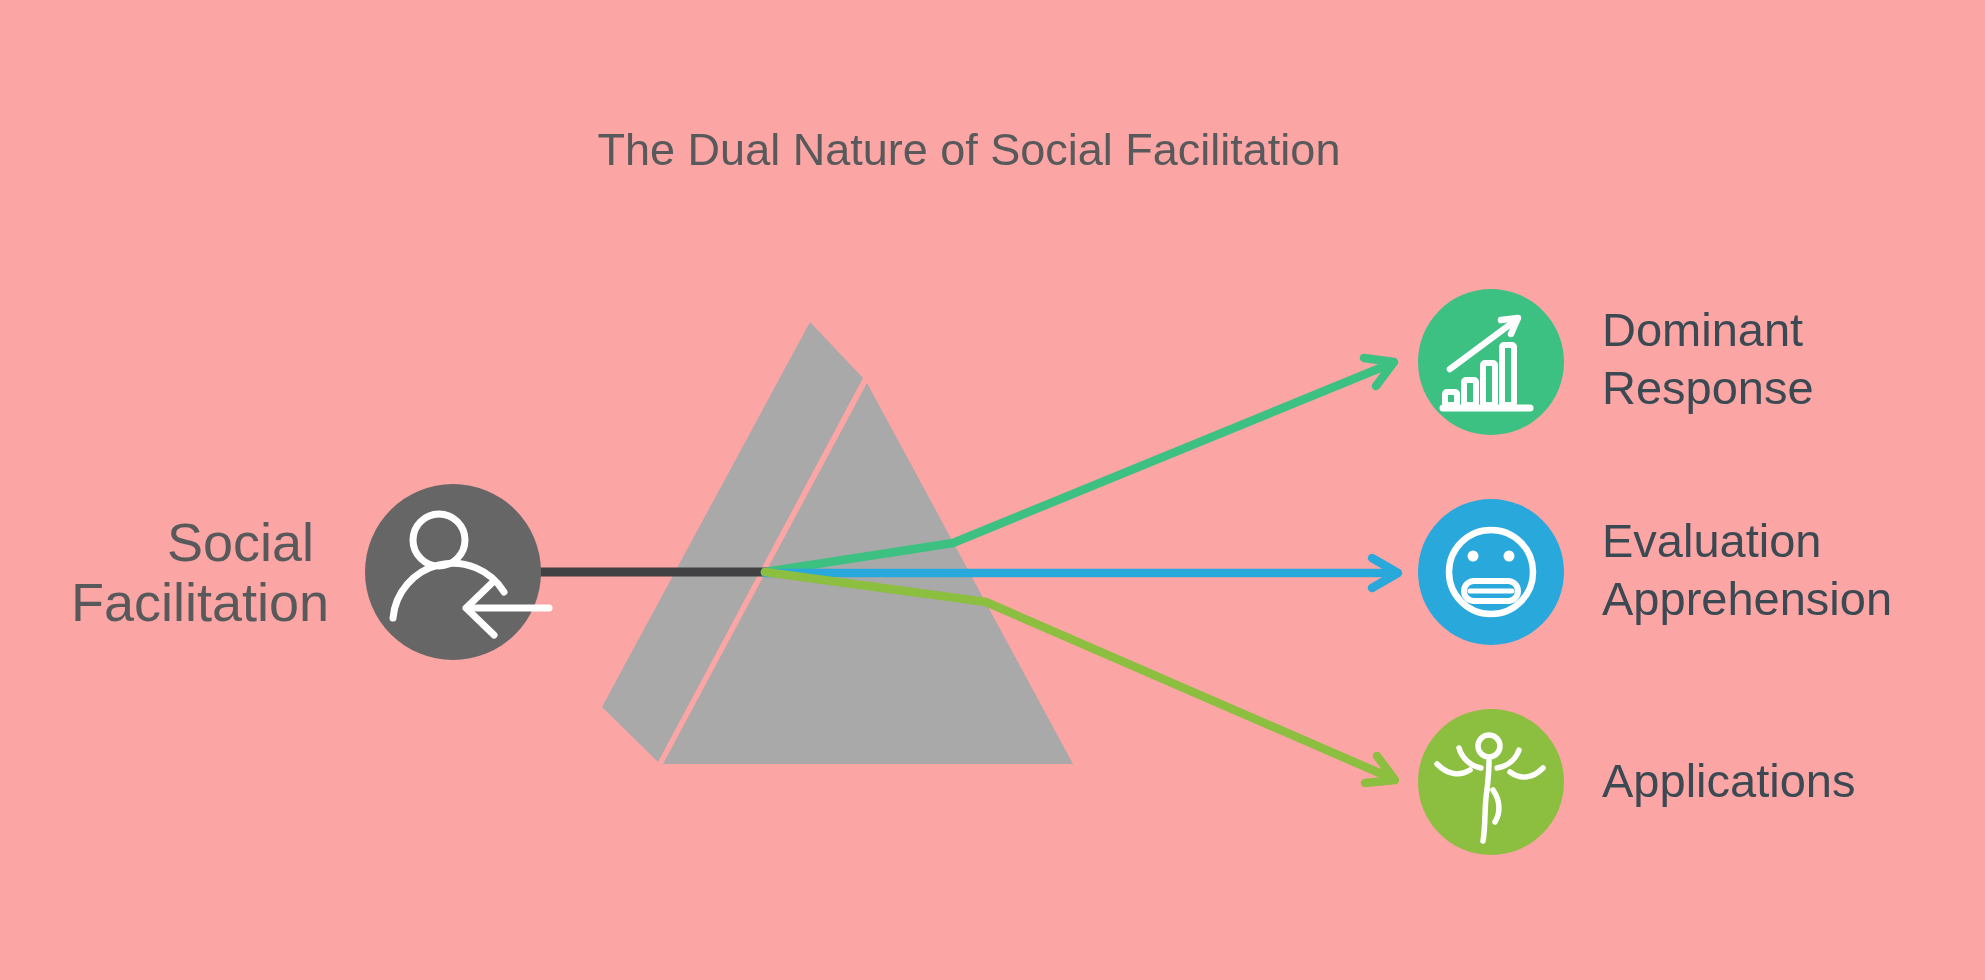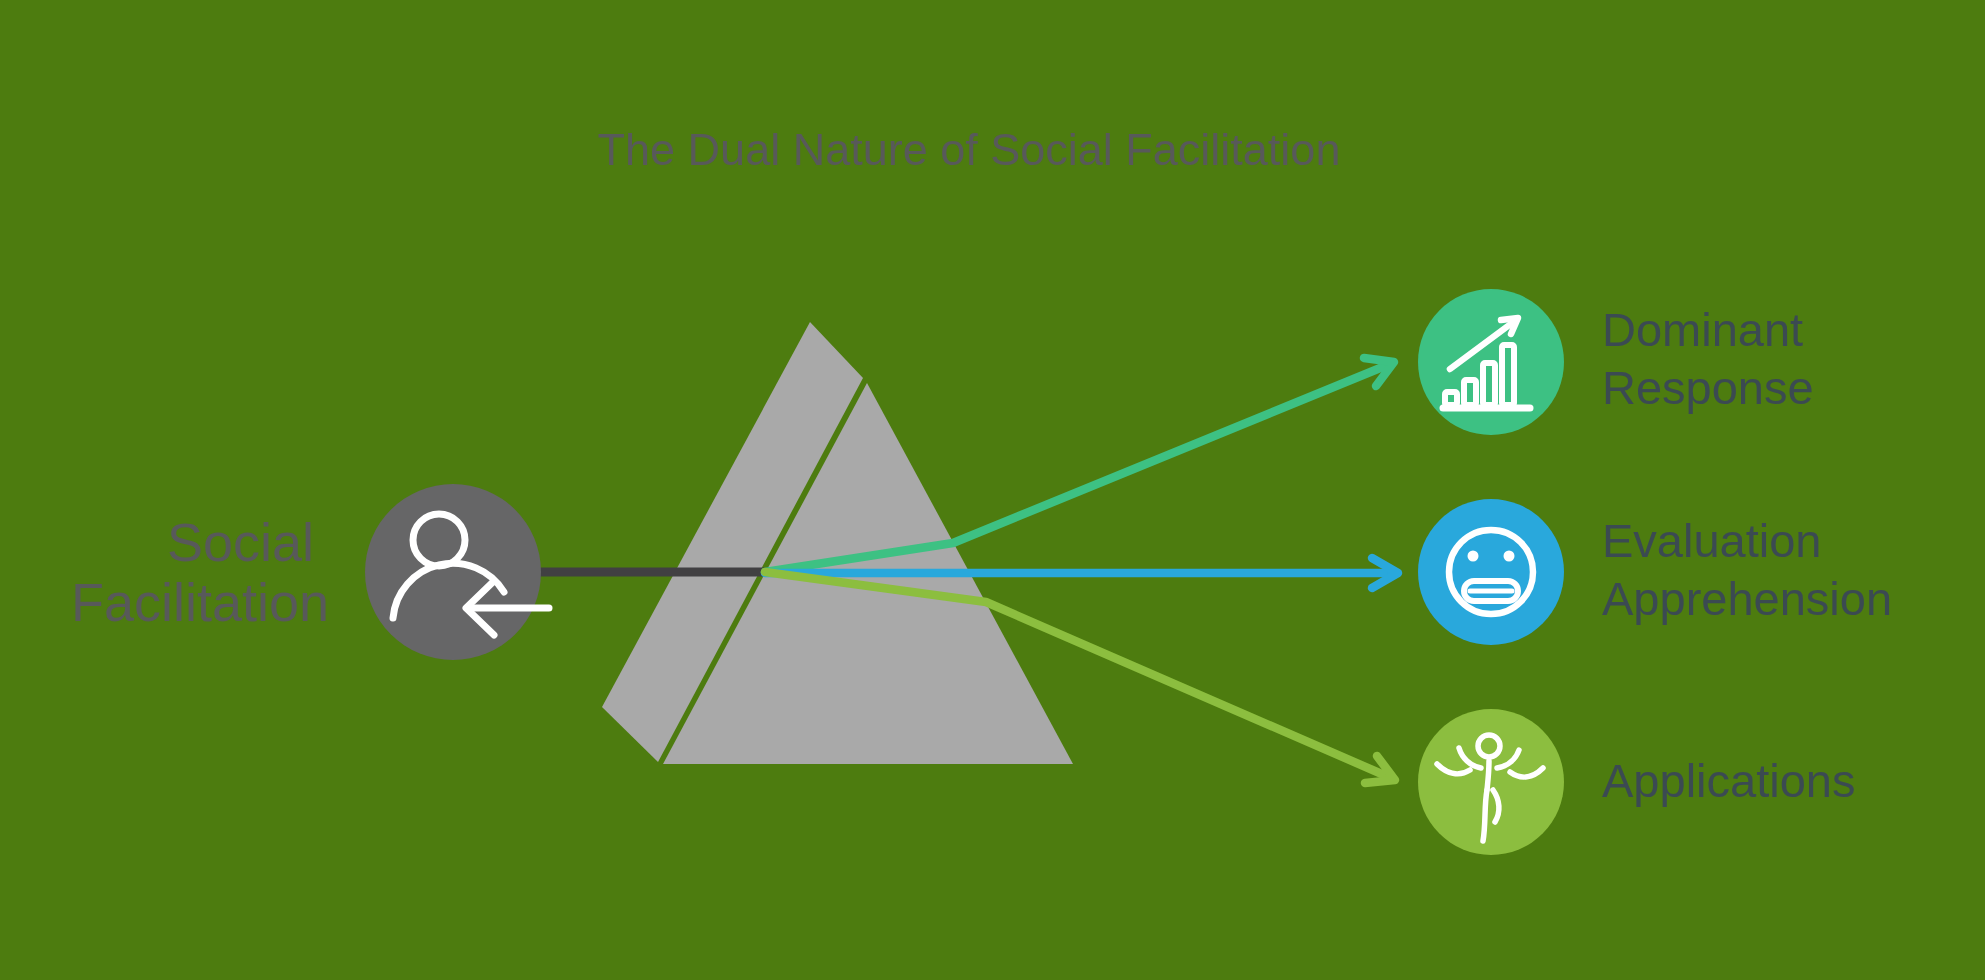--- a/index.html
+++ b/index.html
@@ -1,17 +1,17 @@
 <!DOCTYPE html>
 <html><head>
 <meta charset="utf-8">
 <style>
   html, body { margin: 0; padding: 0; background: #ffffff; }
   body { width: 1985px; height: 980px; overflow: hidden; }
-  .stage { position: relative; width: 1985px; height: 980px; background: #4d7c0f; }
+  .stage { position: relative; width: 1985px; height: 980px; background: #fca5a5; }
   svg { position: absolute; inset: 0; }
   svg text { font-family: "Liberation Sans", sans-serif; }
   .t-title  { font-size: 45px; }
   .t-source { font-size: 54px; }
   .t-out    { font-size: 47px; }
 </style>
 </head>
 <body>
 
 <div class="stage">

